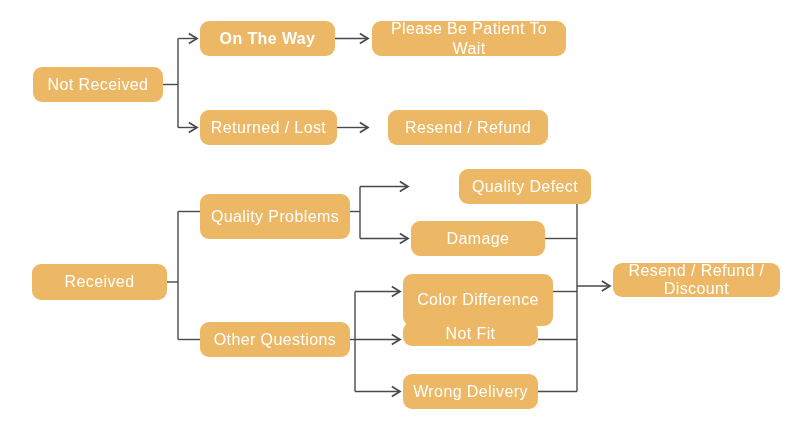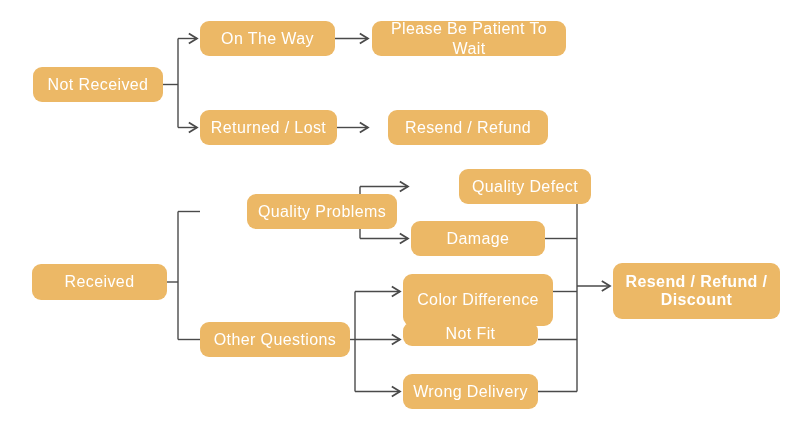--- a/index.html
+++ b/index.html
@@ -31,33 +31,33 @@
     background: var(--node-fill, #ECB866);
     color: var(--node-text, #FFFFFF);
     border-radius: 9px;
     font-size: 16px;
     letter-spacing: 0.4px;
     text-align: center;
     line-height: 1.2;
     user-select: none;
   }
   #n-not-received     { left:33px;  top:67px;  width:130px; height:35px; }
-  #n-on-the-way       { left:200px; top:21px;  width:135px; height:35px; }
+  #n-on-the-way       { left:200px; top:21px;  width:135px; height:35px;font-weight:bold; }
   #n-please-wait      { left:372px; top:21px;  width:194px; height:35px; }
   #n-returned-lost    { left:200px; top:110px; width:137px; height:35px; }
   #n-resend-refund    { left:372px; top:110px; width:160px; height:35px;margin-left:16px; }
   #n-received         { left:32px;  top:264px; width:135px; height:36px; }
-  #n-quality-problems { left:200px; top:194px; width:150px; height:35px;margin-left:47px; }
+  #n-quality-problems { left:200px; top:194px; width:150px; height:45px; }
   #n-quality-defect   { left:411px; top:169px; width:132px; height:35px;margin-left:48px; }
   #n-damage           { left:411px; top:221px; width:134px; height:35px; }
   #n-other-questions  { left:200px; top:322px; width:150px; height:35px; }
   #n-color-difference { left:403px; top:274px; width:150px; height:52px; }
   #n-not-fit          { left:403px; top:322px; width:135px; height:24px; }
   #n-wrong-delivery   { left:403px; top:374px; width:135px; height:35px; }
-  #n-final            { left:613px; top:263px; width:167px; height:56px; line-height:1.15;font-weight:bold; }
+  #n-final            { left:613px; top:263px; width:167px; height:34px; line-height:1.15; }
 </style>
 </head>
 <body>
 
 <div class="stage">
 
   <svg class="connectors" viewBox="0 0 800 442" xmlns="http://www.w3.org/2000/svg">
     <defs>
       <marker id="arrow" viewBox="0 0 10 10" refX="8" refY="5" markerWidth="9" markerHeight="9" orient="auto">
         <path class="arrowhead-path" d="M1.5,1 L8,5 L1.5,9"></path>

